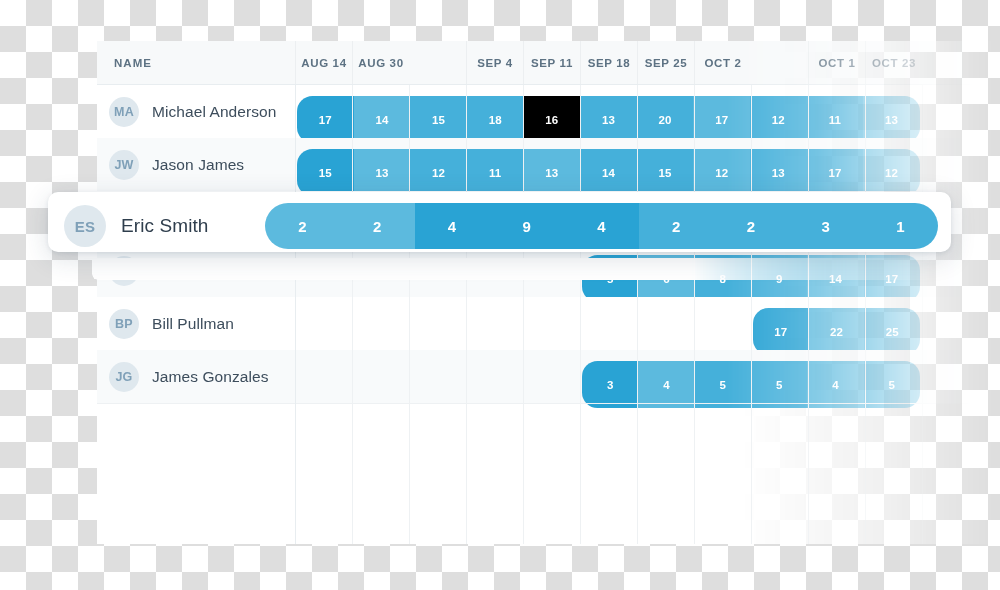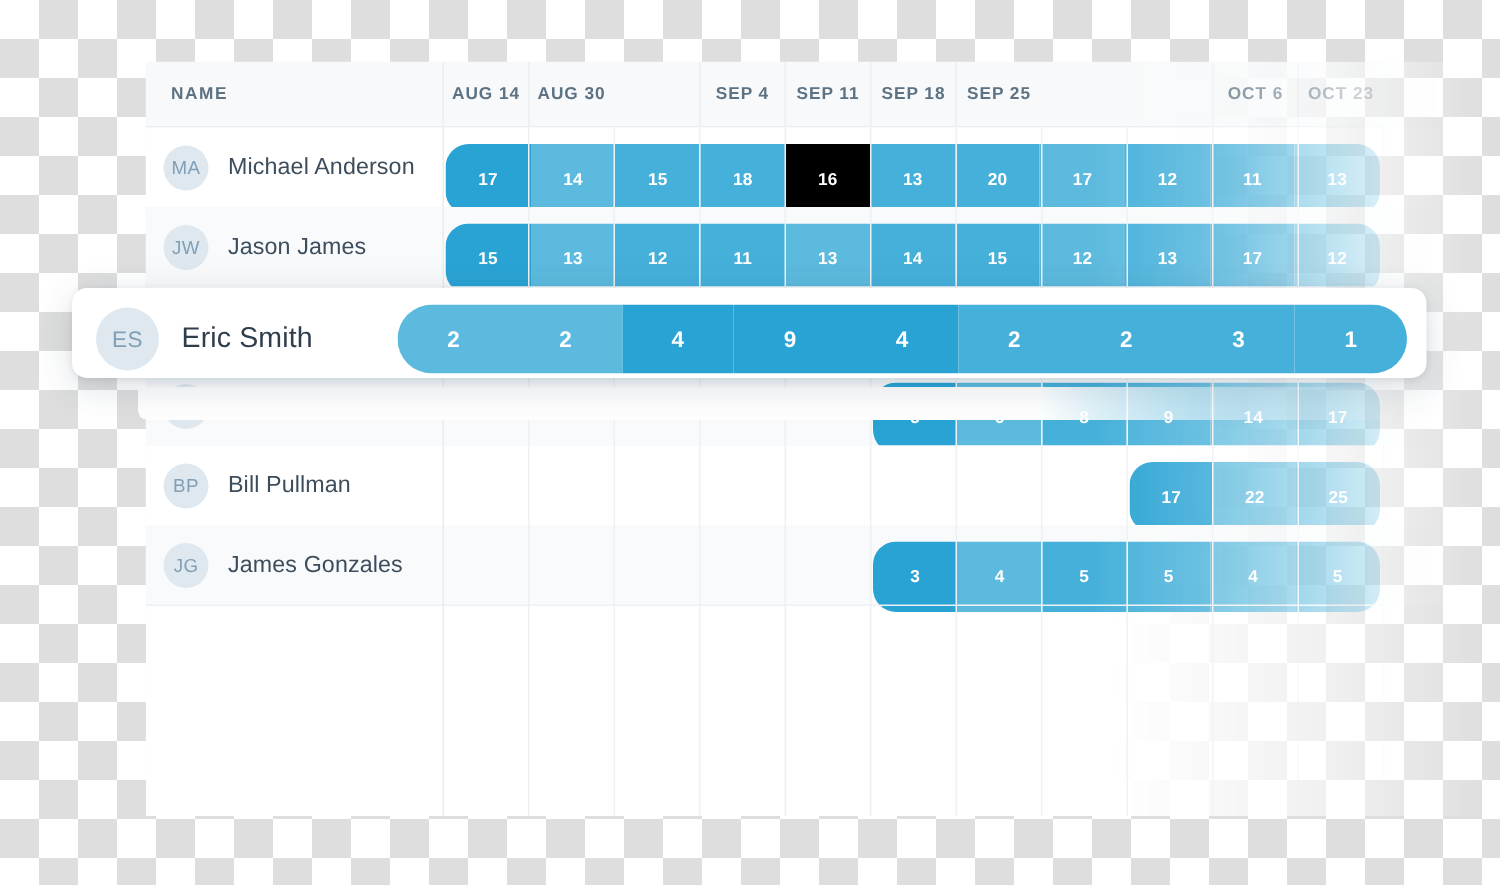--- a/index.html
+++ b/index.html
@@ -66,21 +66,21 @@
   .row-sep{position:absolute;left:0;width:903px;height:1px;background:#eef1f3;}
 
   .namecell{
     position:absolute;left:0;top:0;width:198px;height:53px;
     display:flex;align-items:center;padding-left:12px;box-sizing:border-box;
   }
   .avatar{
     width:30px;height:30px;border-radius:50%;
     background:#dfe8ee;color:#7fa0b8;
     display:flex;align-items:center;justify-content:center;
-    font-size:12.5px;font-weight:400;letter-spacing:.02em;flex:none;
+    font-size:12.5px;font-weight:700;letter-spacing:.02em;flex:none;
   }
   .pname{
     margin-left:13px;font-size:15.5px;color:#3d4d5c;letter-spacing:.005em;
     white-space:nowrap;
   }
 
   
   .gridline{position:absolute;top:44px;width:1px;height:459px;background:#eef1f3;}
   .gridline.strong{background:#e8edf0;}
 
@@ -125,21 +125,22 @@
   <div id="fadewrap">
     <div class="tbl" id="table-root">
       <div class="thead" id="thead">
         <div class="th-name">NAME</div>
       <div class="th-date" style="left: 198px; width: 57px;">AUG 14</div>
           <div class="th-date" style="left: 255px; width: 57px;">AUG 30</div>
           <div class="th-date" style="left: 369px; width: 57px;">SEP 4</div>
           <div class="th-date" style="left: 426px; width: 57px;">SEP 11</div>
           <div class="th-date" style="left: 483px; width: 57px;">SEP 18</div>
           <div class="th-date" style="left: 540px; width: 57px;">SEP 25</div>
-          <div class="th-date" style="left: 711px; width: 57px;">OCT 6</div>
+          <div class="th-date" style="left: 597px; width: 57px;">OCT 2</div>
+          <div class="th-date" style="left: 711px; width: 57px;">OCT 1</div>
           <div class="th-date" style="left: 768px; width: 57px;">OCT 23</div>
         </div>
       <div id="rows-host">
           <div class="row odd" style="top: 44px;">
             <div class="namecell">
               <div class="avatar">MA</div>
               <div class="pname">Michael Anderson</div>
             </div>
             <div class="bar" style="left: 200px; top: 11px; width: 623px;">
               <div class="seg" style="width: 9.09091%; background: rgb(41, 163, 212);">17</div>

